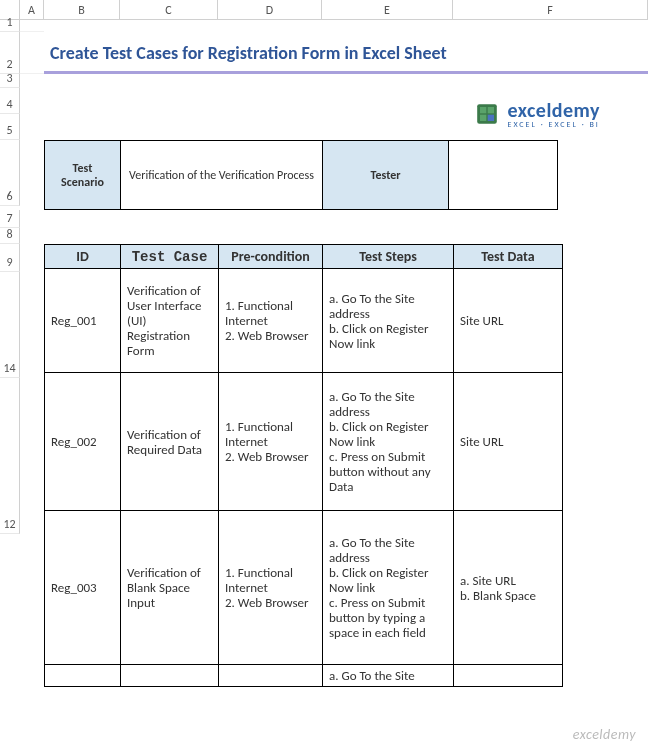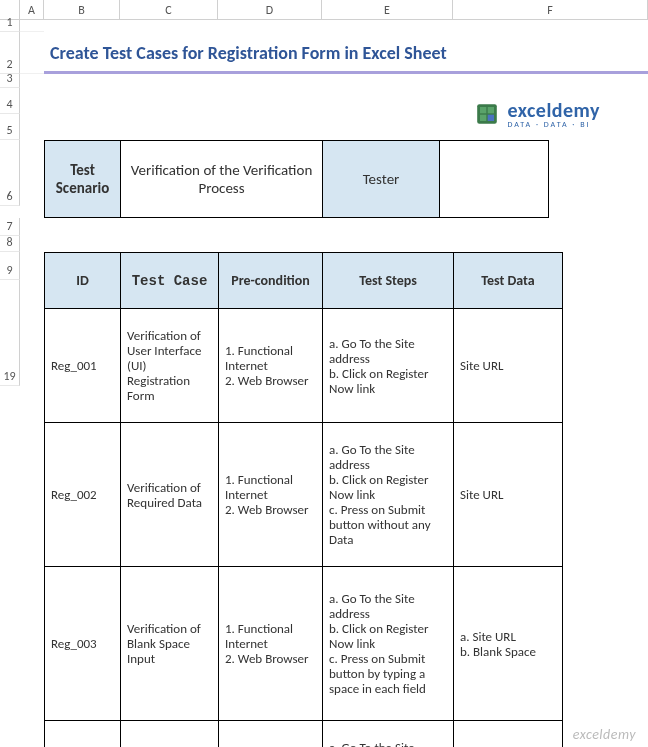--- a/index.html
+++ b/index.html
@@ -93,45 +93,45 @@
     width: 28px;
     height: 28px;
   }
   .scenario-table {
     border-collapse: collapse;
     margin-left: 0;
   }
   .scenario-table td {
     border: 1px solid #000;
     text-align: center;
-    font-size: 15px;
+    font-size: 12px;
     padding: 20px 8px;
     vertical-align: middle;
   }
   .sc-label {
     background: #d6e6f2;
     font-weight: 700;
     font-size: 14px;
     width: 76px;
   }
   .sc-desc { width: 202px; }
   .sc-tester-label {
     background: #d6e6f2;
-    font-weight: 400;
-    font-size: 14px;
-    width: 117px;
+    font-weight: 700;
+    font-size: 14px;
+    width: 126px;
   }
   .sc-tester-val { width: 109px; }
   .cases-table {
     border-collapse: collapse;
   }
   .cases-table th, .cases-table td {
     border: 1px solid #000;
     font-size: 13px;
-    padding: 19px 6px;
+    padding: 3px 6px;
     vertical-align: middle;
   }
   .cases-table th {
     background: #d6e6f2;
     font-weight: 700;
     font-size: 14px;
     height: 24px;
   }
   .col-id { width: 76px; }
   .col-case { width: 98px; font-family: Liberation Mono, monospace; }
@@ -185,21 +185,21 @@
     <div class="logo">
       <svg class="logo-icon" viewBox="0 0 40 40">
         <rect x="6" y="6" width="28" height="28" rx="3" fill="#3b7a4a"></rect>
         <rect x="10" y="10" width="9" height="9" fill="#5aa36a"></rect>
         <rect x="21" y="10" width="9" height="9" fill="#5aa36a"></rect>
         <rect x="10" y="21" width="9" height="9" fill="#5aa36a"></rect>
         <rect x="21" y="21" width="9" height="9" fill="#4a72c0"></rect>
       </svg>
       <div class="logo-text">
         <span class="logo-main">exceldemy</span>
-        <span class="logo-sub">DATA · DATA · BI</span>
+        <span class="logo-sub">EXCEL · EXCEL · BI</span>
       </div>
     </div>
   </div>
 </div>
 
 <div class="sheet-row">
   <div class="row-header" style="height:66px">6</div>
   <div style="width:24px;height:66px"></div>
   <table class="scenario-table">
     <tbody>
@@ -217,21 +217,22 @@
   <div class="row-header" style="height:18px">7</div>
 </div>
 
 <div class="sheet-row">
   <div class="row-header" style="height:16px">8</div>
 </div>
 
 <div class="sheet-row" style="align-items:stretch">
   <div style="display:flex;flex-direction:column">
     <div class="row-header" style="height:28px">9</div>
-    <div class="row-header" style="height:106px">19</div>
+    <div class="row-header" style="height:106px">14</div>
+    <div class="row-header" style="height:156px">12</div>
   </div>
   <div style="width:24px"></div>
   <table class="cases-table">
     <tbody>
         <tr>
       <th class="col-id">ID</th>
       <th class="col-case">Test Case</th>
       <th class="col-pre">Pre-condition</th>
       <th class="col-steps">Test Steps</th>
       <th class="col-data">Test Data</th>

